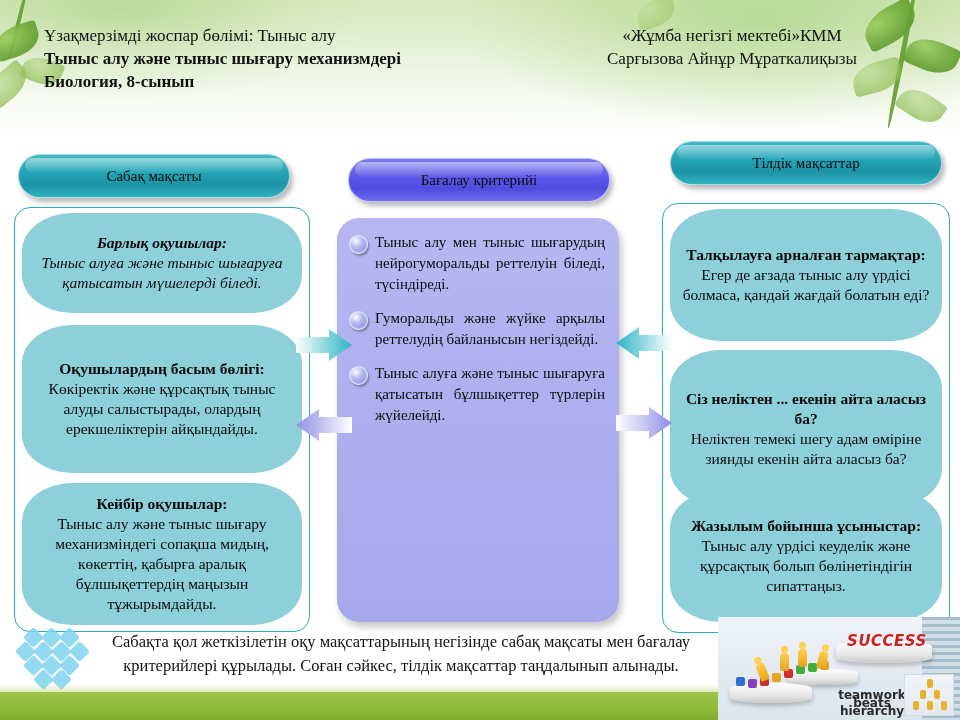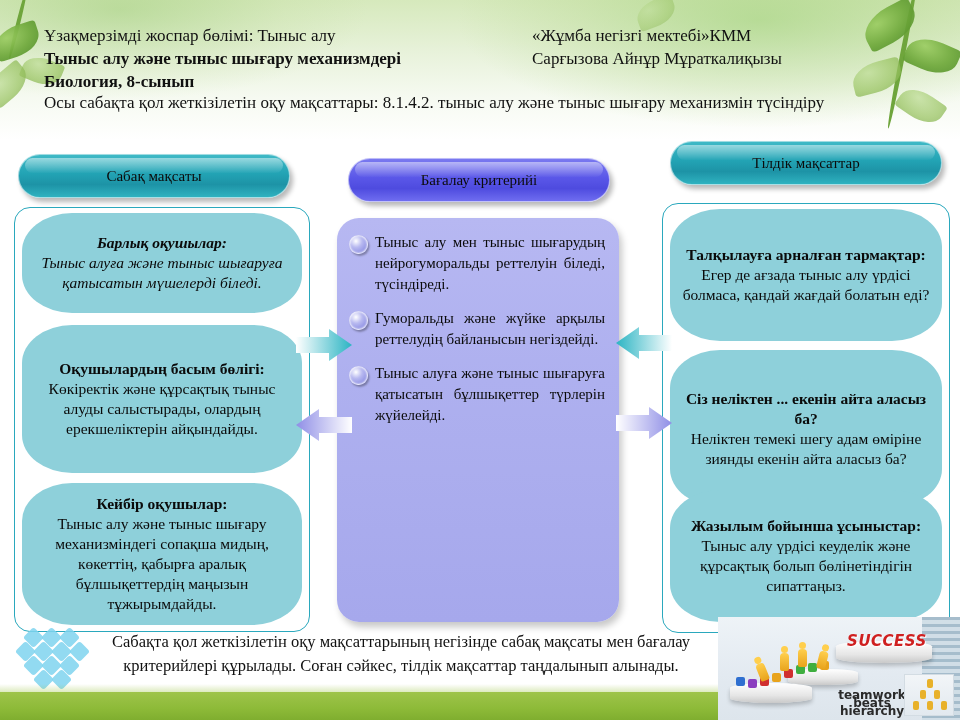--- a/index.html
+++ b/index.html
@@ -83,21 +83,21 @@
     font-size: 17px;
     line-height: 23px;
     color: #111;
   }
   .hdr-left .b { font-weight: bold; }
 
   .hdr-right {
     position: absolute;
     right: 28px; top: 24px;
     width: 400px;
-    text-align: left;
+    text-align: center;
     font-size: 17px;
     line-height: 23px;
     color: #111;
     font-family: Liberation Serif, serif;
   }
 
   .objective {
     position: absolute;
     left: 44px; top: 90px;
     width: 890px;
@@ -337,21 +337,20 @@
     <div>Ұзақмерзімді жоспар бөлімі: Тыныс алу</div>
     <div class="b">Тыныс алу және тыныс шығару механизмдері</div>
     <div class="b">Биология, 8-сынып</div>
   </div>
 
   <div class="hdr-right">
     <div>«Жұмба негізгі мектебі»КММ</div>
     <div>Сарғызова Айнұр Мұраткалиқызы</div>
   </div>
 
-  <div class="objective">Осы сабақта қол жеткізілетін оқу мақсаттары: 8.1.4.2. тыныс алу және тыныс шығару механизмін түсіндіру</div>
 
   <div class="pill pill-teal" id="pill-aim">
     <span>Сабақ мақсаты</span>
   </div>
   <div class="pill pill-purple" id="pill-crit">
     <span>Бағалау критерийі</span>
   </div>
   <div class="pill pill-teal" id="pill-lang">
     <span>Тілдік мақсаттар</span>
   </div>

